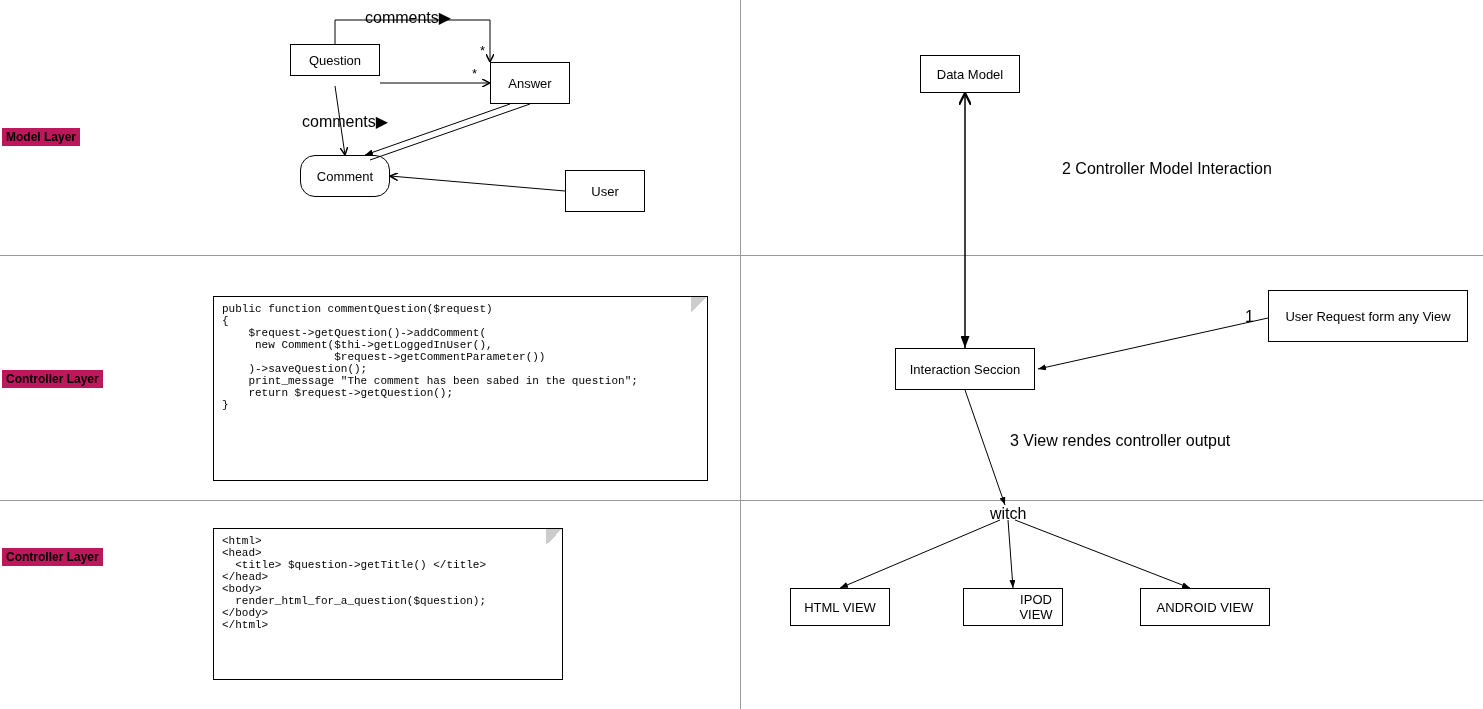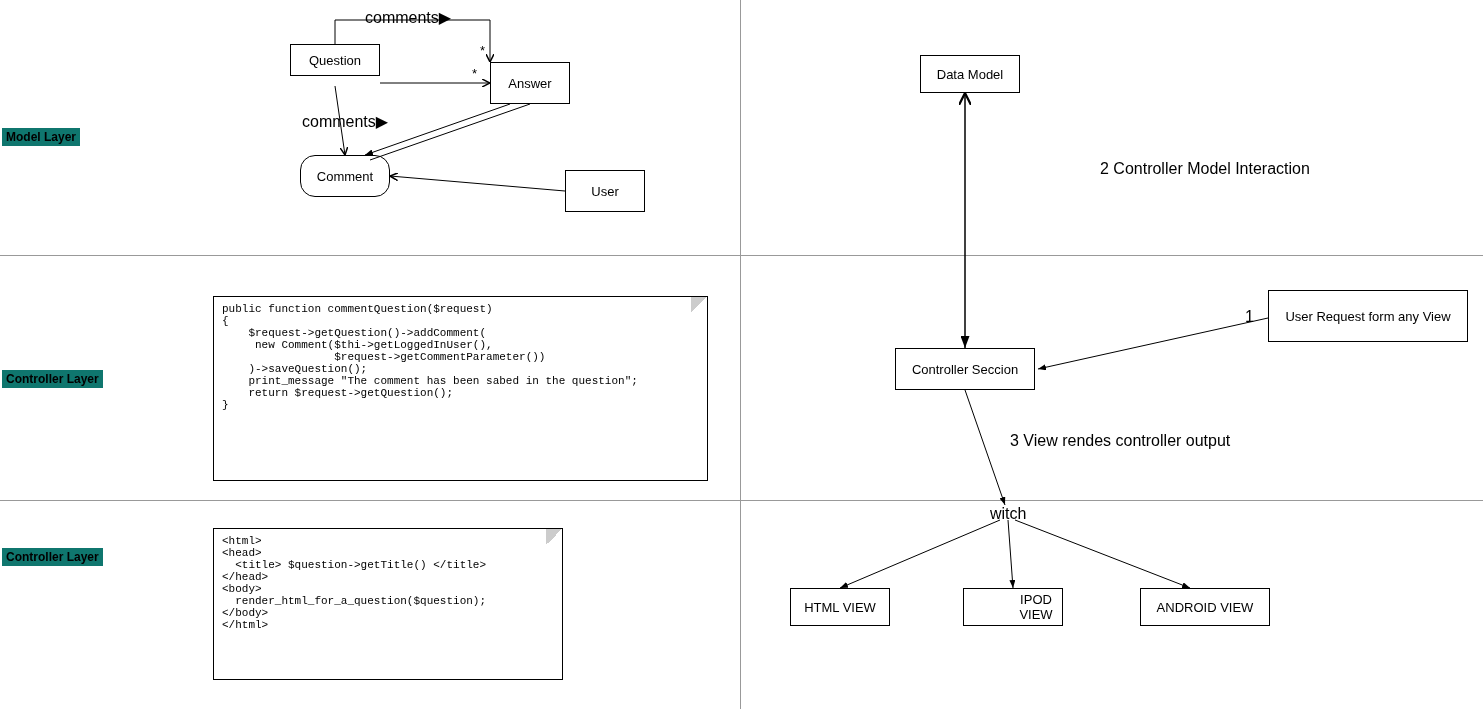--- a/index.html
+++ b/index.html
@@ -32,21 +32,21 @@
       position: absolute;
       left: 0;
       height: 1px;
       width: 1483px;
       background: #999;
     }
 
     
     .layer-label {
       position: absolute;
-      background: #0f766e;
+      background: #be185d;
       font-size: 12px;
       font-weight: bold;
       padding: 2px 4px;
     }
 
     
     .uml-box {
       position: absolute;
       border: 1px solid #000;
       background: #fff;
@@ -107,21 +107,21 @@
 
   <div class="layer-label" style="top: 128px; left: 2px;">Model Layer</div>
   <div class="layer-label" style="top: 370px; left: 2px;">Controller Layer</div>
   <div class="layer-label" style="top: 548px; left: 2px;">Controller Layer</div>
 
   <div class="uml-box" style="top: 44px; left: 290px; width: 90px; height: 32px;">Question</div>
   <div class="uml-box" style="top: 62px; left: 490px; width: 80px; height: 42px;">Answer</div>
   <div class="uml-box" style="top: 155px; left: 300px; width: 90px; height: 42px; border-radius: 15px;">Comment</div>
   <div class="uml-box" style="top: 170px; left: 565px; width: 80px; height: 42px;">User</div>
   <div class="uml-box" style="top: 55px; left: 920px; width: 100px; height: 38px;">Data Model</div>
-  <div class="uml-box" style="top: 348px; left: 895px; width: 140px; height: 42px;">Controller Seccion</div>
+  <div class="uml-box" style="top: 348px; left: 895px; width: 140px; height: 42px;">Interaction Seccion</div>
   <div class="uml-box" style="top: 588px; left: 790px; width: 100px; height: 38px;">HTML VIEW</div>
   <div class="uml-box" style="top: 588px; left: 963px; width: 100px; height: 38px; padding-left: 46px;">IPOD VIEW</div>
   <div class="uml-box" style="top: 588px; left: 1140px; width: 130px; height: 38px;">ANDROID VIEW</div>
   <div class="uml-box" style="top: 290px; left: 1268px; width: 200px; height: 52px;">User Request form any View</div>
 
   <div class="code-box" style="top: 296px; left: 213px; width: 495px; height: 185px;">public function commentQuestion($request)
 {
     $request-&gt;getQuestion()-&gt;addComment(
      new Comment($thi-&gt;getLoggedInUser(),
                  $request-&gt;getCommentParameter())
@@ -134,21 +134,21 @@
 &lt;head&gt;
   &lt;title&gt; $question-&gt;getTitle() &lt;/title&gt;
 &lt;/head&gt;
 &lt;body&gt;
   render_html_for_a_question($question);
 &lt;/body&gt;
 &lt;/html&gt;</div>
 
   <div class="diagram-text" style="top: 8px; left: 365px;">comments▶</div>
   <div class="diagram-text" style="top: 112px; left: 302px;">comments▶</div>
-  <div class="diagram-text" style="top: 160px; left: 1100px;">2 Controller Model Interaction</div>
+  <div class="diagram-text" style="top: 160px; left: 1062px;">2 Controller Model Interaction</div>
   <div class="diagram-text" style="top: 308px; left: 1245px;">1</div>
   <div class="diagram-text" style="top: 432px; left: 1010px;">3 View rendes controller output</div>
   <div class="diagram-text" style="top: 505px; left: 990px;">witch</div>
 
   <svg class="arrows-svg">
     <defs>
       <marker id="arrowhead" markerWidth="8" markerHeight="6" refX="8" refY="3" orient="auto">
         <polygon points="0 0, 8 3, 0 6" fill="#000"></polygon>
       </marker>
       <marker id="arrowhead-open" markerWidth="8" markerHeight="8" refX="8" refY="4" orient="auto">

